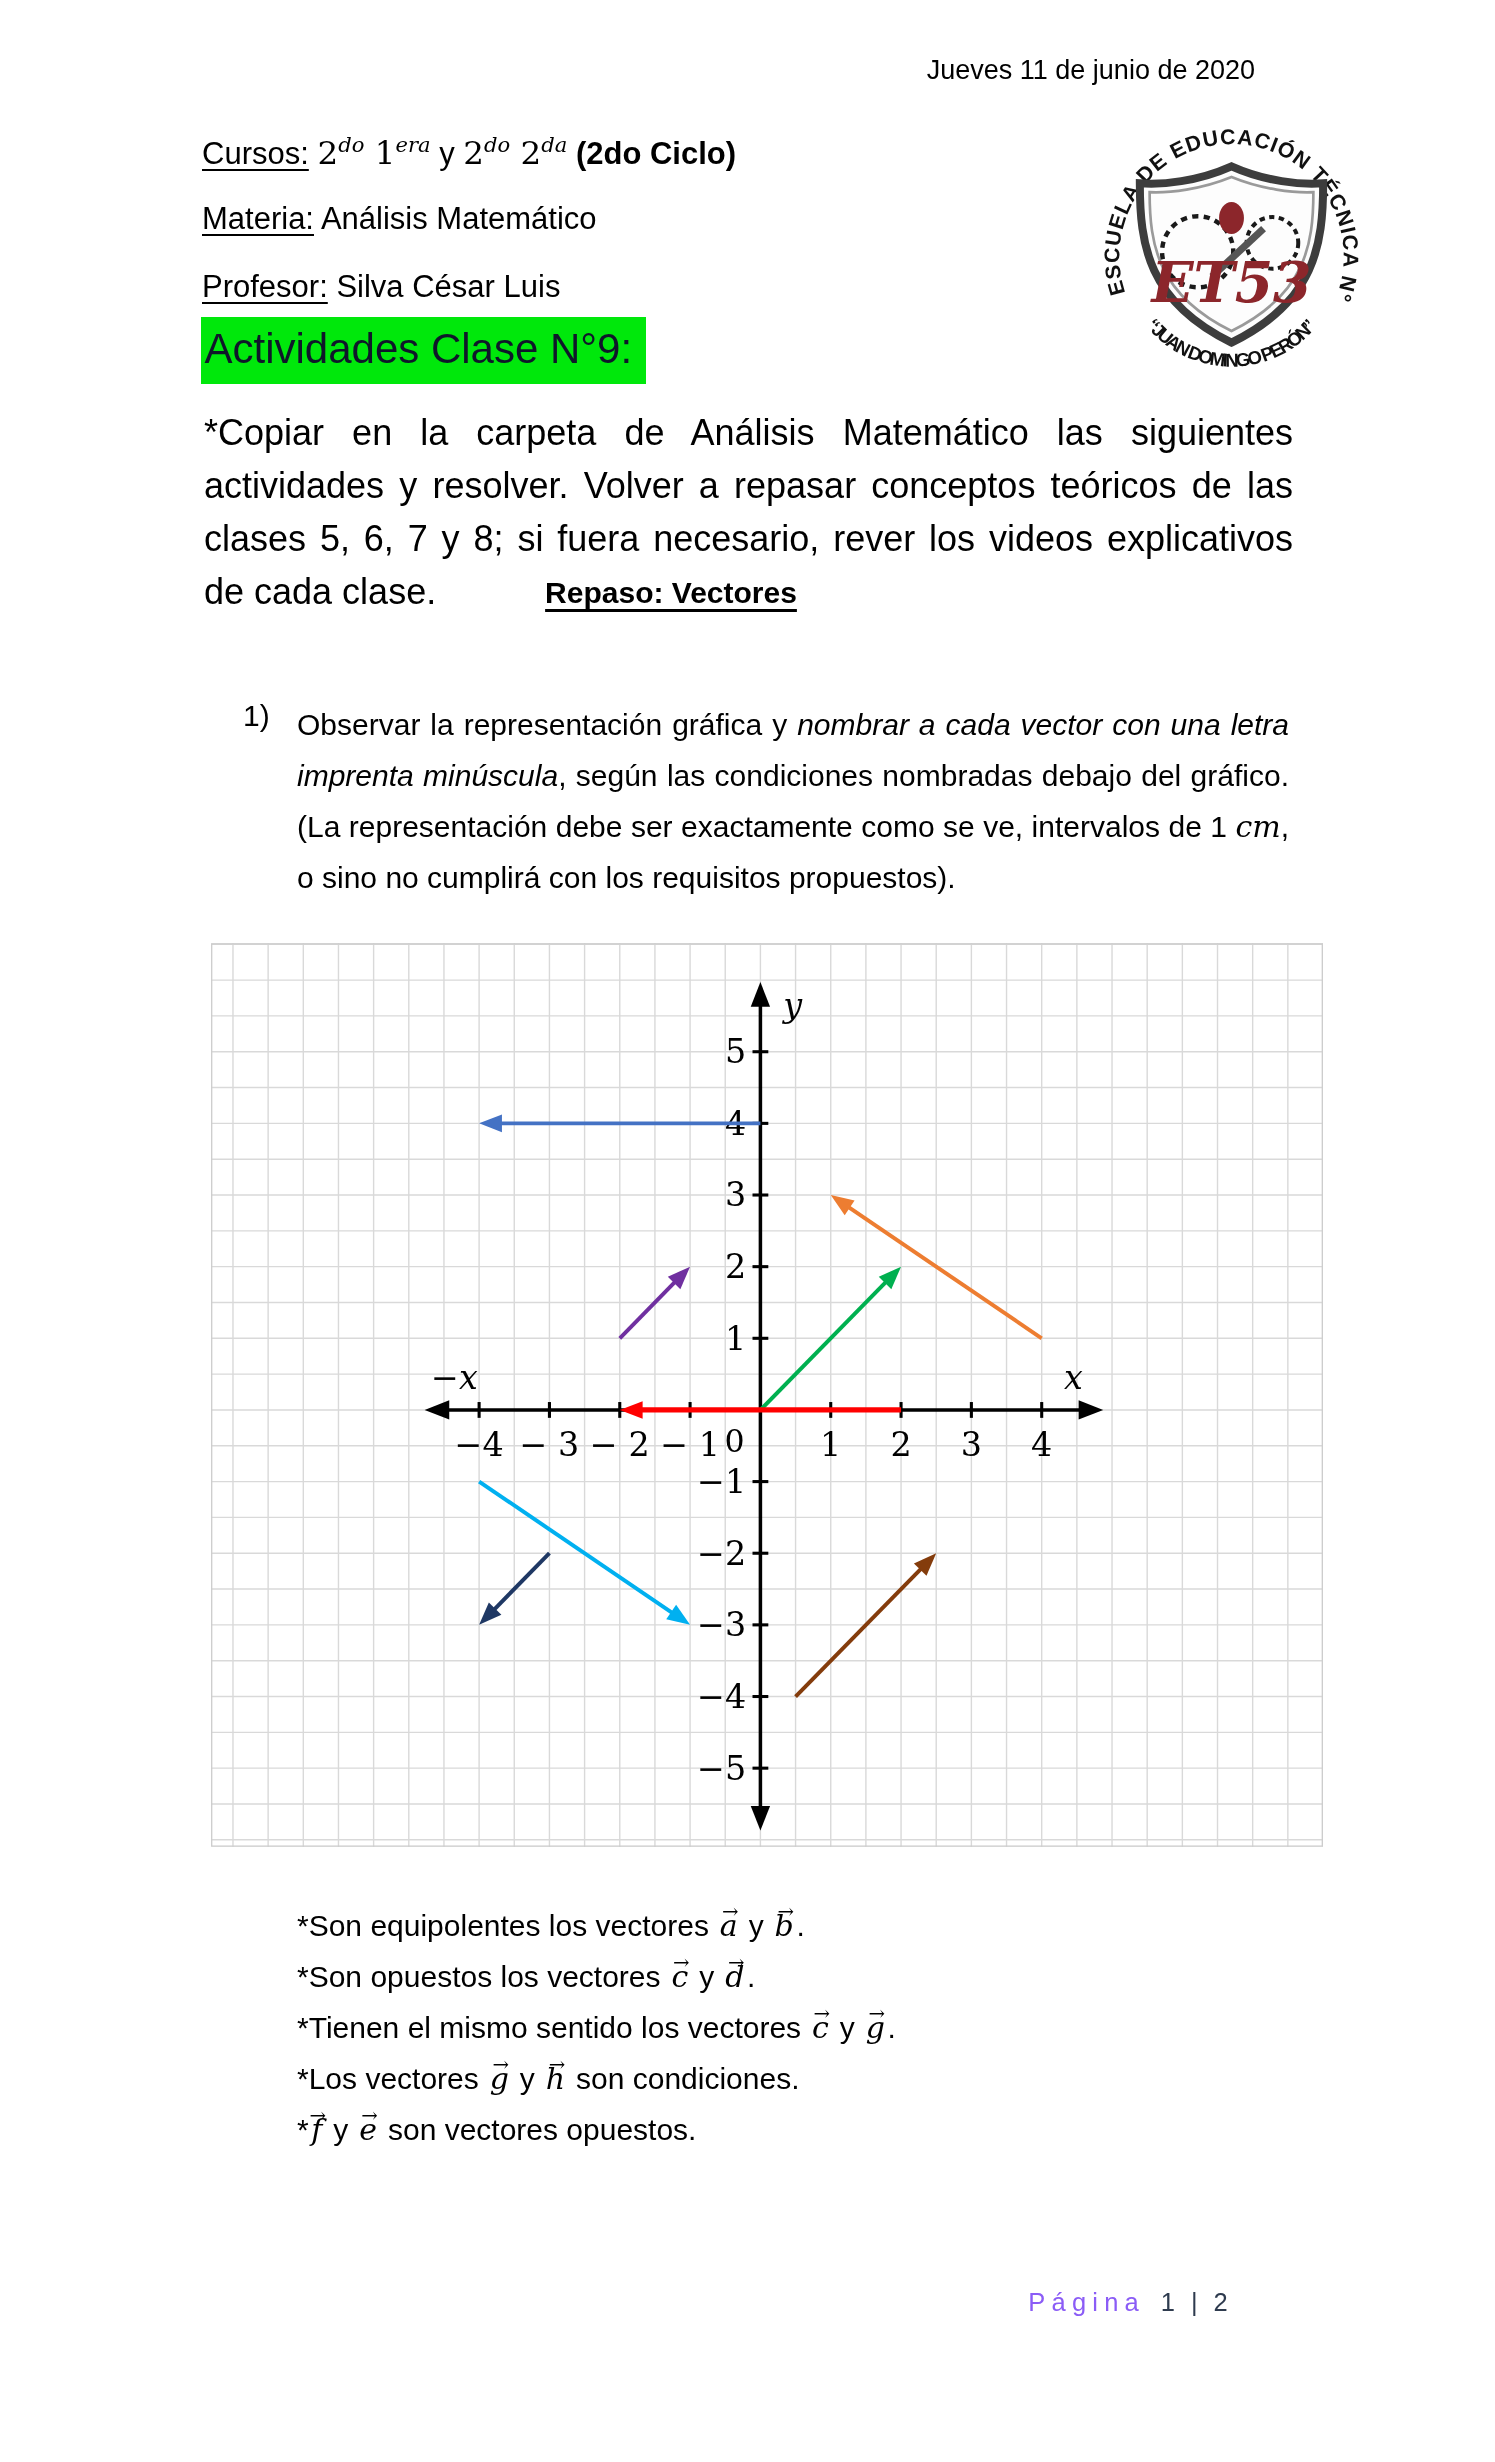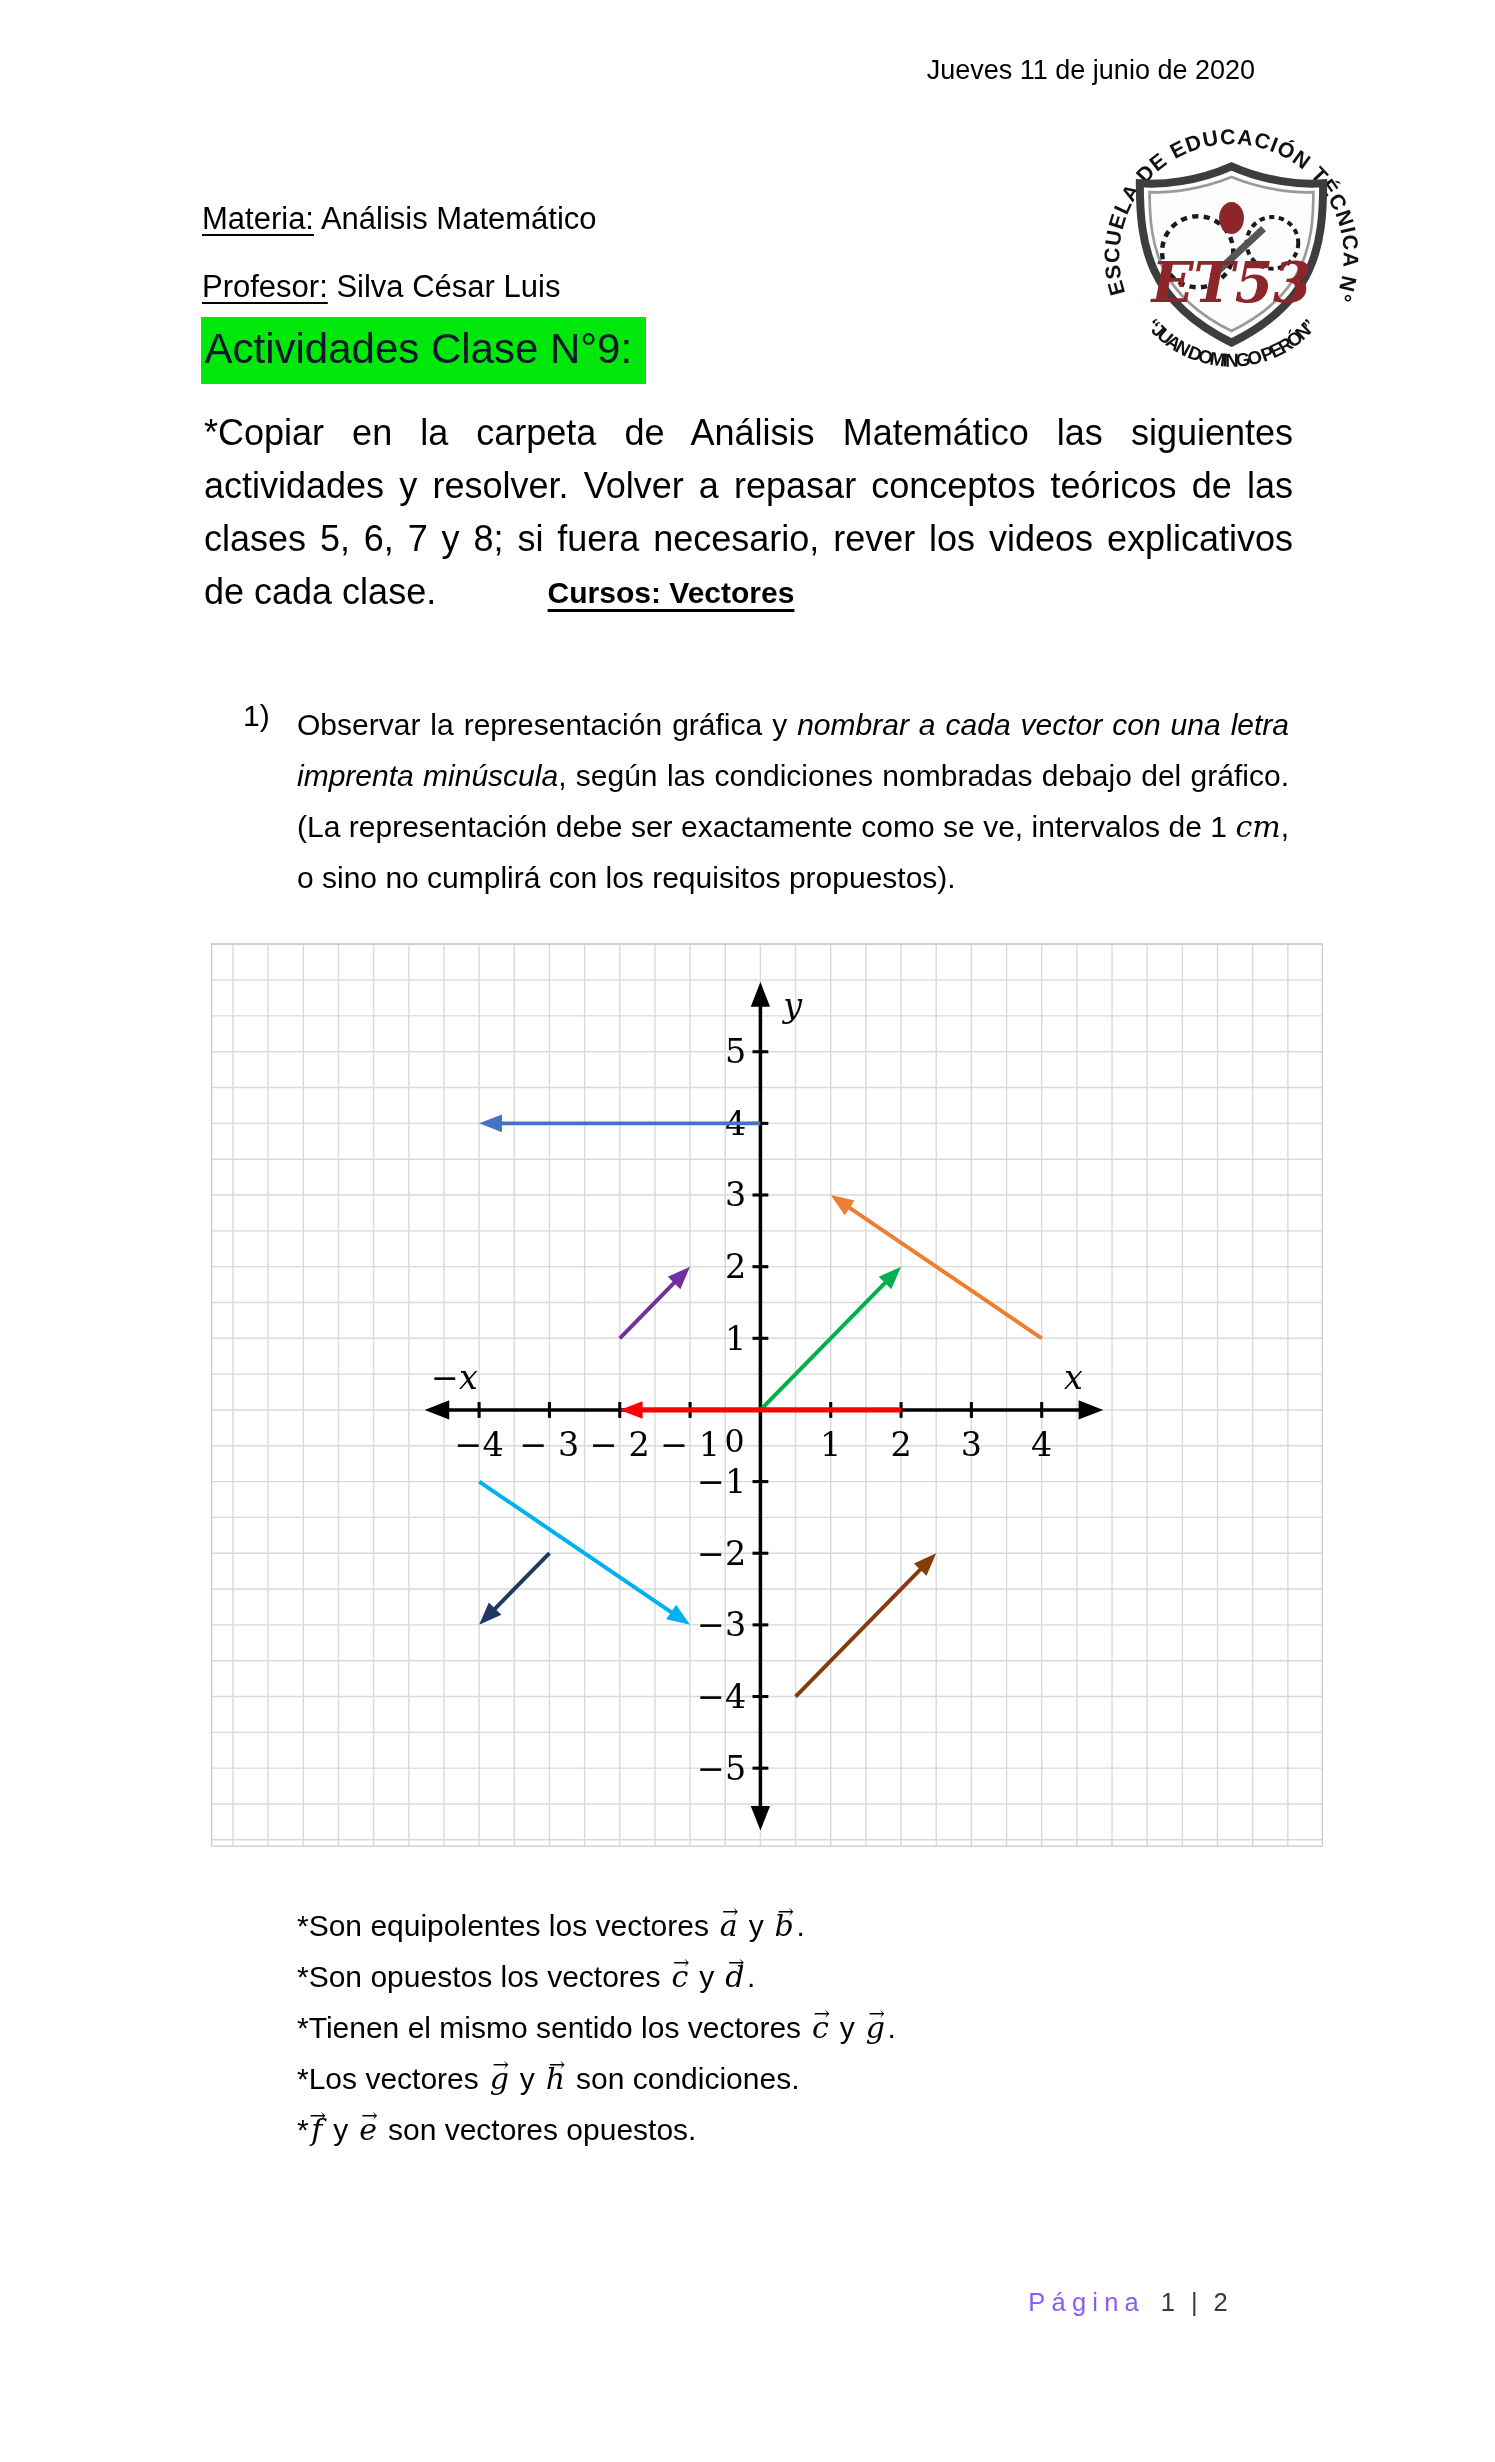--- a/index.html
+++ b/index.html
@@ -74,37 +74,41 @@
       <path d="M150,62 C 188,79 228,83 253,81 C 253,150 244,214 150,260 C 56,214 47,150 47,81 C 72,83 112,79 150,62 Z" fill="#fdfdfd" stroke="#3d3d3d" stroke-width="9"></path>
       <path d="M150,74 C 184,88 220,92 242,91 C 242,150 233,206 150,247 C 67,206 58,150 58,91 C 80,92 116,88 150,74 Z" fill="none" stroke="#9a9a9a" stroke-width="3"></path>
       <circle cx="112" cy="158" r="40" fill="none" stroke="#1a1a1a" stroke-width="5" stroke-dasharray="7 6"></circle>
       <circle cx="196" cy="148" r="29" fill="none" stroke="#1a1a1a" stroke-width="4.5" stroke-dasharray="6 5"></circle>
       <line x1="186" y1="132" x2="128" y2="186" stroke="#555555" stroke-width="8"></line>
       <ellipse cx="150" cy="120" rx="14" ry="18" fill="#8C262B"></ellipse>
       <text x="150" y="214" text-anchor="middle" font-family="DejaVu Serif, serif" font-weight="bold" font-style="italic" font-size="62" fill="#8C262B">ET53</text>
     </svg>
   </div>
 
+  <div class="meta meta-cursos">
+    <span class="label">Cursos:</span>
+    <span> <span class="tk-s">2</span><span class="tk-sup">do</span><span class="tk-s"> 1</span><span class="tk-sup">era</span><span class="tk-n"> y </span><span class="tk-s">2</span><span class="tk-sup">do</span><span class="tk-s"> 2</span><span class="tk-sup">da</span><span class="tk-n"> </span><span class="tk-b">(2do Ciclo)</span></span>
+  </div>
   <div class="meta meta-materia">
     <span class="label">Materia:</span>
     <span>Análisis Matemático</span>
   </div>
   <div class="meta meta-profesor">
     <span class="label">Profesor:</span>
     <span>Silva César Luis</span>
   </div>
 
   <div class="title">
     <span class="hl" id="title-hl" style="background: rgb(0, 232, 11); color: #0f172a;">Actividades Clase N°9:</span>
   </div>
 
   <p class="intro">*Copiar en la carpeta de Análisis Matemático las siguientes actividades y resolver. Volver a repasar conceptos teóricos de las clases 5, 6, 7 y 8; si fuera necesario, rever los videos explicativos de cada clase.</p>
 
   <div class="section-heading">
-    <span>Cursos: Vectores</span>
+    <span>Repaso: Vectores</span>
   </div>
 
   <div class="item-num">1)</div>
   <div class="item-text"><span class="tk-n">Observar la representación gráfica y </span><span class="tk-i">nombrar a cada vector con una letra imprenta minúscula</span><span class="tk-n">, según las condiciones nombradas debajo del gráfico. (La representación debe ser exactamente como se ve, intervalos de 1 </span><span class="tk-si">cm</span><span class="tk-n">, o sino no cumplirá con los requisitos propuestos).</span></div>
 
   <div class="figure">
     <svg id="figure-svg" width="1112" height="904" viewBox="0 0 1265 1028">
         <line x1="25" y1="0" x2="25" y2="1028" stroke="#D9D9D9" stroke-width="1.6"></line>
         <line x1="65" y1="0" x2="65" y2="1028" stroke="#D9D9D9" stroke-width="1.6"></line>
         <line x1="105" y1="0" x2="105" y2="1028" stroke="#D9D9D9" stroke-width="1.6"></line>

